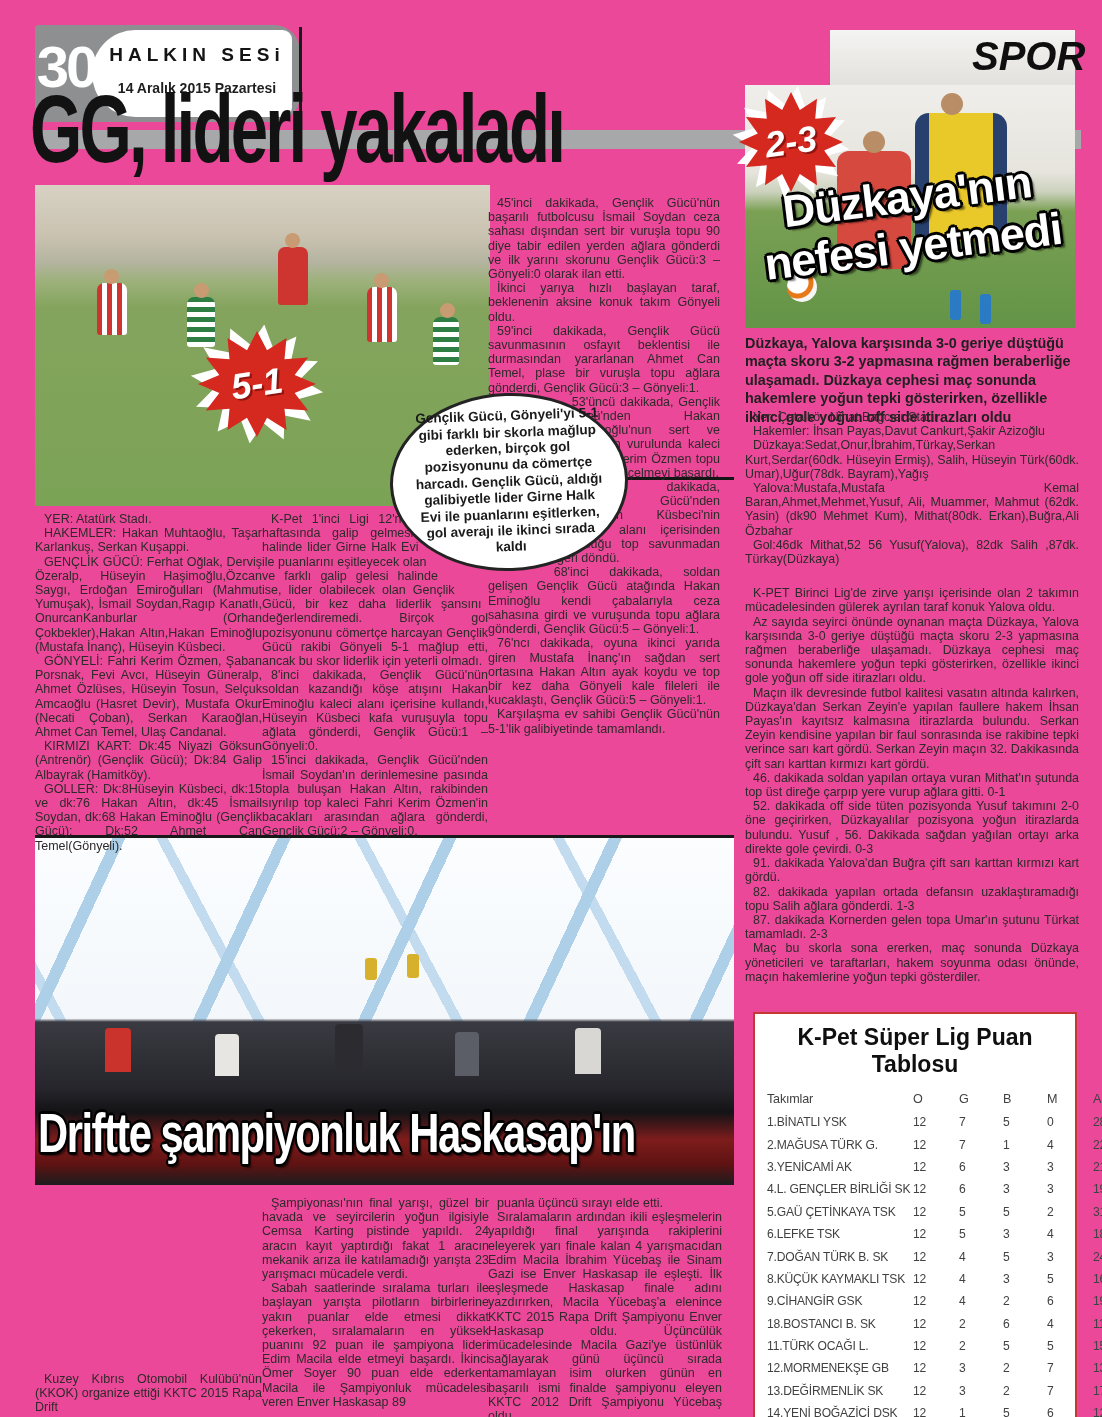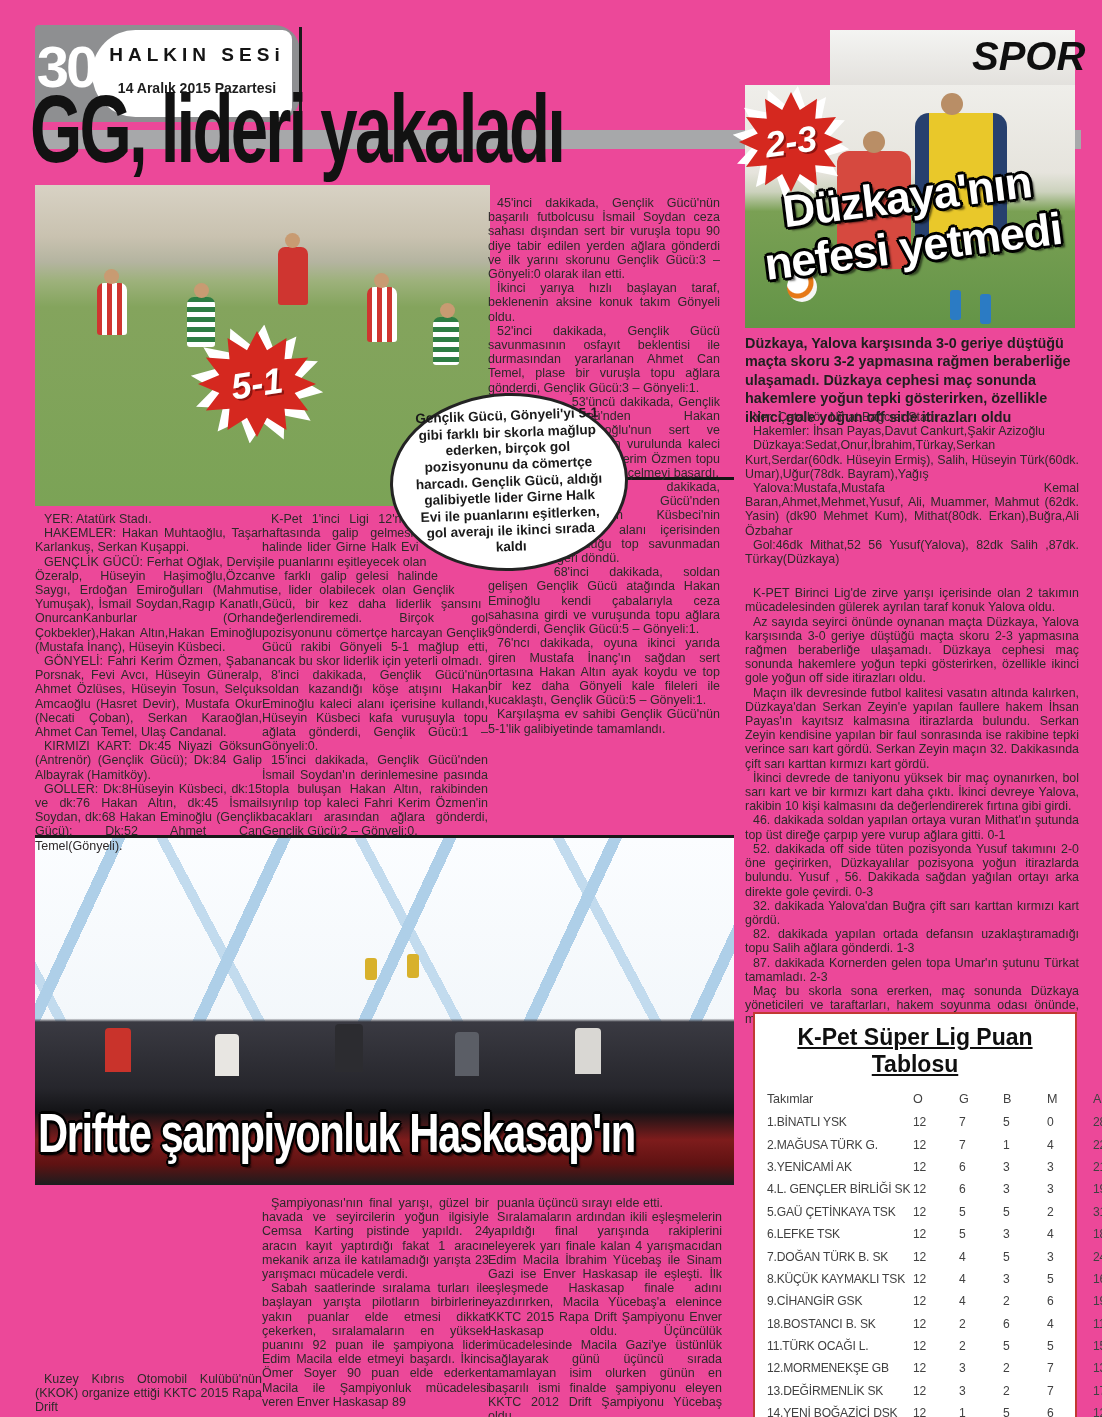--- a/index.html
+++ b/index.html
@@ -85,21 +85,21 @@
     font-size:13.6px;font-weight:700;line-height:16.4px;color:#1a1a1a;padding:12px 22px;box-sizing:border-box;transform:rotate(-2deg);}
 
   .dz-intro{left:745px;top:334px;width:333px;font-size:14.4px;font-weight:700;line-height:18.4px;color:#1f1f1f;z-index:3;}
   .rcol{left:745px;top:410px;width:334px;font-size:12.4px;line-height:14.2px;text-align:justify;color:#2e2a2a;z-index:3;}
   .rcol p{margin:0;text-indent:8px;}
   .rcol .rbody{margin-top:20px;}
 
   
   .ltable{left:753px;top:1012px;width:324px;background:#ffffff;border:2.5px solid #c23a33;
     padding:8px 12px 12px;box-sizing:border-box;z-index:15;}
-  .ltitle{font-size:23px;font-weight:800;color:#0f0f0f;text-align:center;margin:2px 0 9px;text-decoration:underline;}
+  .ltitle{font-size:23px;font-weight:800;color:#0f0f0f;text-align:center;margin:2px 0 9px;}
   .trow{display:grid;grid-template-columns:122px 22px 20px 20px 22px 26px 26px 30px 1fr;
     height:22.4px;align-items:center;font-size:12.1px;color:#414141;gap:24px;}
   .trow.head{font-size:12.6px;height:24px;}
   .tcell{white-space:nowrap;letter-spacing:-0.2px;}
 
   
   .drift-intro{left:35px;top:1196px;width:229px;font-size:18.4px;font-weight:700;line-height:21px;color:#1b1b1b;z-index:3;}
   .dcol1b{left:35px;top:1372px;width:227px;}
   .dcol2{left:262px;top:1196px;width:227px;}
   .dcol3{left:488px;top:1196px;width:234px;}
@@ -146,21 +146,21 @@
   <div class="col col2">
       <p>K-Pet 1'inci Ligi 12'nci haftasında galip gelmesi halinde lider Girne Halk Evi ile puanlarını eşitleyecek olan ve farklı galip gelesi halinde ise, lider olabilecek olan Gençlik Gücü, bir kez daha liderlik şansını değerlendiremedi. Birçok gol pozisyonunu cömertçe harcayan Gençlik Gücü rakibi Gönyeli 5-1 mağlup etti, ancak bu skor liderlik için yeterli olmadı.</p>
       <p>8'inci dakikada, Gençlik Gücü'nün soldan kazandığı köşe atışını Hakan Eminoğlu kaleci alanı içerisine kullandı, Hüseyin Küsbeci kafa vuruşuyla topu ağlata gönderdi, Gençlik Gücü:1 – Gönyeli:0.</p>
       <p>15'inci dakikada, Gençlik Gücü'nden İsmail Soydan'ın derinlemesine pasında topla buluşan Hakan Altın, rakibinden sıyrılıp top kaleci Fahri Kerim Özmen'in bacakları arasından ağlara gönderdi, Gençlik Gücü:2 – Gönyeli:0.</p>
     </div>
 
   <div class="col col3">
     <div>
         <p>45'inci dakikada, Gençlik Gücü'nün başarılı futbolcusu İsmail Soydan ceza sahası dışından sert bir vuruşla topu 90 diye tabir edilen yerden ağlara gönderdi ve ilk yarını skorunu Gençlik Gücü:3 – Gönyeli:0 olarak ilan etti.</p>
         <p>İkinci yarıya hızlı başlayan taraf, beklenenin aksine konuk takım Gönyeli oldu.</p>
-        <p>52'inci dakikada, Gençlik Gücü savunmasının osfayıt beklentisi ile durmasından yararlanan Ahmet Can Temel, plase bir vuruşla topu ağlara gönderdi, Gençlik Gücü:3 – Gönyeli:1.</p>
+        <p>59'inci dakikada, Gençlik Gücü savunmasının osfayıt beklentisi ile durmasından yararlanan Ahmet Can Temel, plase bir vuruşla topu ağlara gönderdi, Gençlik Gücü:3 – Gönyeli:1.</p>
       </div>
     <div class="col3b">
         <p>53'üncü dakikada, Gençlik Gücü'nden Hakan Eminoğlu'nun sert ve düzgün vurulunda kaleci Fahri Kerim Özmen topu kornere çelmeyi başardı.</p>
         <p>56'ncı dakikada, Gençlik Gücü'nden Hüseyin Küsbeci'nin kaleci alanı içerisinden vurduğu top savunmadan geri döndü.</p>
         <p>68'inci dakikada, soldan gelişen Gençlik Gücü atağında Hakan Eminoğlu kendi çabalarıyla ceza sahasına girdi ve vuruşunda topu ağlara gönderdi, Gençlik Gücü:5 – Gönyeli:1.</p>
         <p>76'ncı dakikada, oyuna ikinci yarıda giren Mustafa İnanç'ın sağdan sert ortasına Hakan Altın ayak koydu ve top bir kez daha Gönyeli kale fileleri ile kucaklaştı, Gençlik Gücü:5 – Gönyeli:1.</p>
         <p>Karşılaşma ev sahibi Gençlik Gücü'nün 5-1'lik galibiyetinde tamamlandı.</p>
       </div>
   </div>
 
@@ -190,24 +190,23 @@
         <p>Yer: Çatalköy Nihat Bağcıer Stadı</p>
         <p>Hakemler: İhsan Payas,Davut Cankurt,Şakir Azizoğlu</p>
         <p>Düzkaya:Sedat,Onur,İbrahim,Türkay,Serkan Kurt,Serdar(60dk. Hüseyin Ermiş), Salih, Hüseyin Türk(60dk. Umar),Uğur(78dk. Bayram),Yağış</p>
         <p>Yalova:Mustafa,Mustafa Kemal Baran,Ahmet,Mehmet,Yusuf, Ali, Muammer, Mahmut (62dk. Yasin) (dk90 Mehmet Kum), Mithat(80dk. Erkan),Buğra,Ali Özbahar</p>
         <p>Gol:46dk Mithat,52 56 Yusuf(Yalova), 82dk Salih ,87dk. Türkay(Düzkaya)</p>
       </div>
     <div class="rbody">
         <p>K-PET Birinci Lig'de zirve yarışı içerisinde olan 2 takımın mücadelesinden gülerek ayrılan taraf konuk Yalova oldu.</p>
         <p>Az sayıda seyirci önünde oynanan maçta Düzkaya, Yalova karşısında 3-0 geriye düştüğü maçta skoru 2-3 yapmasına rağmen beraberliğe ulaşamadı. Düzkaya cephesi maç sonunda hakemlere yoğun tepki gösterirken, özellikle ikinci gole yoğun off side itirazları oldu.</p>
         <p>Maçın ilk devresinde futbol kalitesi vasatın altında kalırken, Düzkaya'dan Serkan Zeyin'e yapılan faullere hakem İhsan Payas'ın kayıtsız kalmasına itirazlarda bulundu. Serkan Zeyin kendisine yapılan bir faul sonrasında ise rakibine tepki verince sarı kart gördü. Serkan Zeyin maçın 32. Dakikasında çift sarı karttan kırmızı kart gördü.</p>
-        <p>İkinci devrede de taniyonu yüksek bir maç oynanırken, bol sarı kart ve bir kırmızı kart daha çıktı. İkinci devreye Yalova, rakibin 10 kişi kalmasını da değerlendirerek fırtına gibi girdi.</p>
         <p>46. dakikada soldan yapılan ortaya vuran Mithat'ın şutunda top üst direğe çarpıp yere vurup ağlara gitti. 0-1</p>
         <p>52. dakikada off side tüten pozisyonda Yusuf takımını 2-0 öne geçirirken, Düzkayalılar pozisyona yoğun itirazlarda bulundu. Yusuf , 56. Dakikada sağdan yağılan ortayı arka direkte gole çevirdi. 0-3</p>
-        <p>32. dakikada Yalova'dan Buğra çift sarı karttan kırmızı kart gördü.</p>
+        <p>91. dakikada Yalova'dan Buğra çift sarı karttan kırmızı kart gördü.</p>
         <p>82. dakikada yapılan ortada defansın uzaklaştıramadığı topu Salih ağlara gönderdi. 1-3</p>
         <p>87. dakikada Kornerden gelen topa Umar'ın şutunu Türkat tamamladı. 2-3</p>
         <p>Maç bu skorla sona ererken, maç sonunda Düzkaya yöneticileri ve taraftarları, hakem soyunma odası önünde, maçın hakemlerine yoğun tepki gösterdiler.</p>
       </div>
   </div>
 
   <div class="abs ltable">
     <div class="ltitle">K-Pet Süper Lig Puan Tablosu</div>
     <div class="trow head">
         <span class="tcell c0">Takımlar</span>

